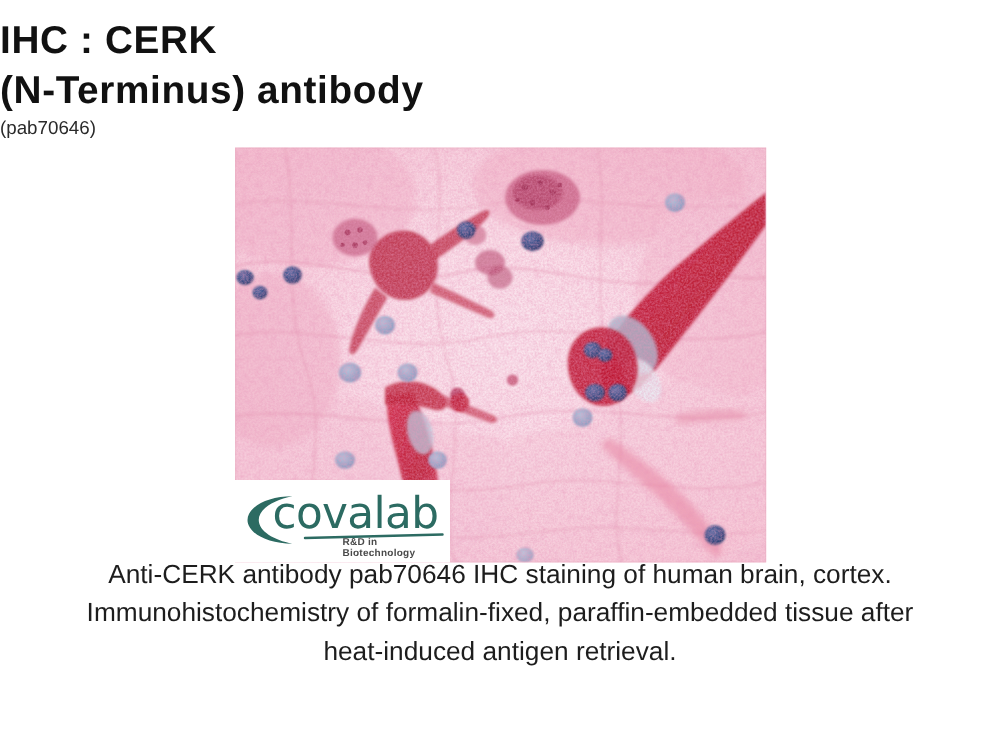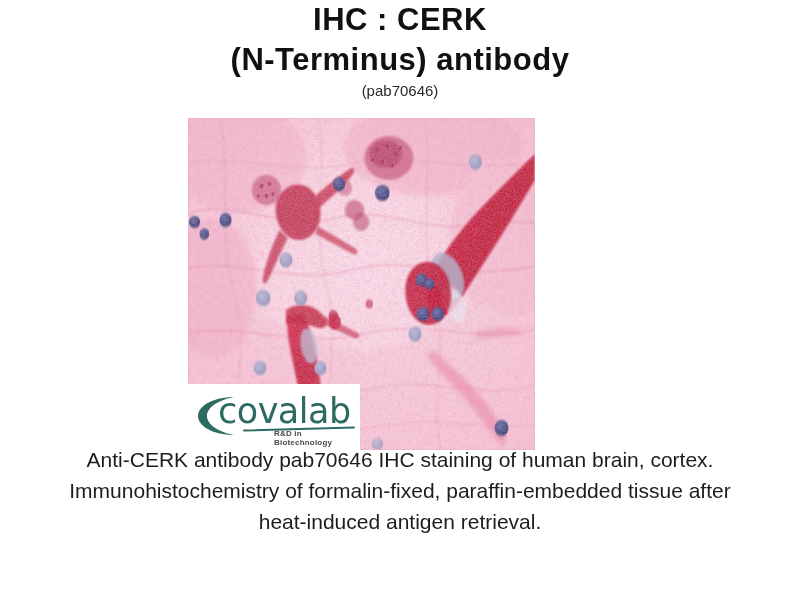--- a/index.html
+++ b/index.html
@@ -12,22 +12,21 @@
     height: 600px;
     font-family: "Liberation Sans", sans-serif;
     color: #1a1a1a;
     overflow: hidden;
     position: relative;
   }
 
   
   .title-block {
     width: 100%;
-    text-align: center;
-    padding-top: 0;
+    padding-top: 12px;
     box-sizing: border-box;
   }
   .title-line {
     font-size: 31px;
     font-weight: bold;
     letter-spacing: 0.5px;
     line-height: 40px;
     color: #111111;
   }
   .subtitle-line {
@@ -36,21 +35,21 @@
     line-height: 20px;
     color: #2a2a2a;
     margin-top: 1px;
   }
 
   
   .figure-wrap {
     position: absolute;
     left: 188px;
     top: 118px;
-    width: 347px;
+    width: 425px;
     height: 332px;
   }
   .micrograph {
     position: absolute;
     inset: 0;
     overflow: hidden;
     background: #f6c9d7;
   }
   .micrograph svg {
     display: block;

